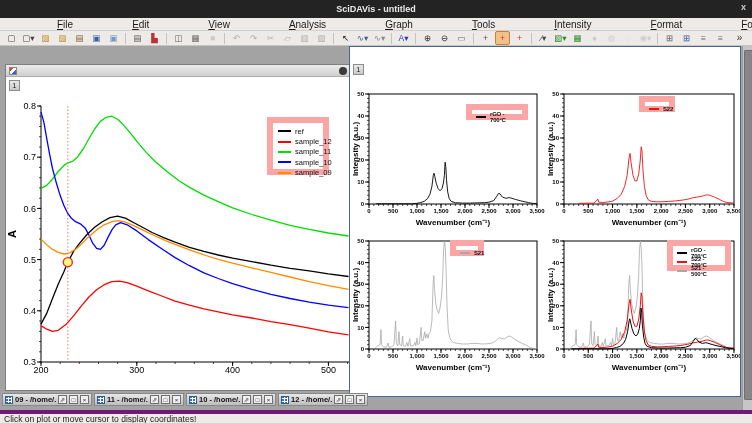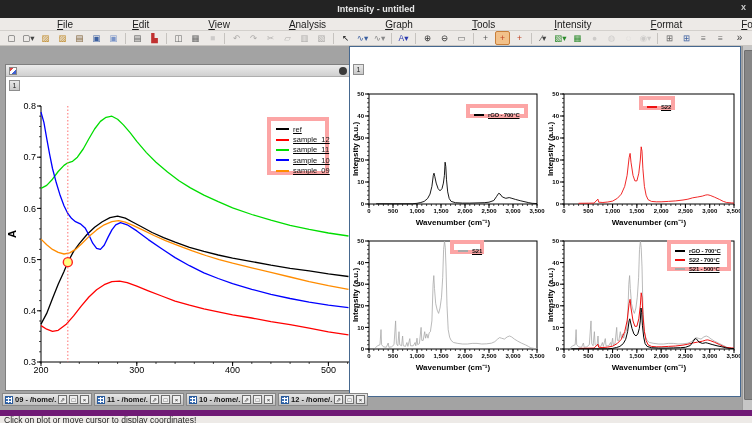--- a/index.html
+++ b/index.html
@@ -40,51 +40,51 @@
   .win-g2{left:349px;top:46px;width:392px;height:351px;z-index:3;border:1px solid #46688f;}
   .g2-titlebar{position:absolute;left:0;top:0;width:100%;height:14px;
                background:linear-gradient(#8ab6ea,#4a84cc 55%,#3a72b8);display:flex;align-items:center;
                justify-content:center;color:#fff;font-size:9px;font-weight:700;}
   .g2-icon{position:absolute;left:3px;top:3px;width:8px;height:8px;border:1px solid #2a4a7a;background:#fff;
            box-sizing:border-box;background:linear-gradient(135deg,#fff 0 35%,#d04040 35% 65%,#4060d0 65% 100%);}
   .g2-btns{position:absolute;right:3px;top:2px;display:flex;gap:2px;}
   .g2-btn{width:11px;height:10px;background:#5590d2;border:1px solid #bcd4ee;color:#fff;font-size:7px;
           display:flex;align-items:center;justify-content:center;box-sizing:border-box;border-radius:1px;}
   
-  .legend{position:absolute;background:#ffffff;border:4px solid #fca5a5;box-sizing:border-box;z-index:5;text-decoration:underline;}
+  .legend{position:absolute;background:#ffffff;border:6px solid #fca5a5;box-sizing:border-box;z-index:5;}
   .lg-row{display:flex;align-items:center;gap:4px;}
   .lg-line{display:inline-block;width:13px;height:2px;flex:none;}
   .legend-left{left:261px;top:52px;width:62px;height:58px;padding:3px 5px;}
   .legend-left .lg-row{height:10.4px;}
   .legend-left .lg-txt{font-size:7.5px;color:#111;}
   .lg-sm .lg-txt{font-size:6px;font-weight:700;color:#111;letter-spacing:-0.2px;}
   .lg-sm .lg-line{width:10px;}
   .lg-sm{padding:2px 4px;}
   .lg-sm .lg-row{height:9px;}
   
   .mintabs{position:absolute;left:2px;top:393px;display:flex;gap:2px;z-index:4;}
   .min-tab{width:90px;height:13px;background:linear-gradient(#e8e8e8,#bdbdbd);border:1px solid #878787;
            box-sizing:border-box;display:flex;align-items:center;padding:0 2px;gap:2px;}
   .mt-icon{width:8px;height:8px;flex:none;background:#3b6fb5;border:1px solid #2a5a9a;box-sizing:border-box;
            background-image:linear-gradient(#ffffff 1px,transparent 1px),linear-gradient(90deg,#ffffff 1px,transparent 1px);
            background-size:3px 3px;background-position:-1px 1px;}
   .mt-label{flex:1;font-size:7.5px;font-weight:700;color:#111;white-space:nowrap;overflow:hidden;}
   .mt-btn{width:9px;height:9px;flex:none;background:#efefef;border:1px solid #6f6f6f;box-sizing:border-box;
           font-size:6px;display:flex;align-items:center;justify-content:center;color:#222;}
   .statusbar{position:absolute;left:0;top:410px;width:752px;height:13px;background:#edeae7;
-             border-top:6px solid #701a75;box-sizing:border-box;font-size:8.5px;color:#222;
+             border-top:4px solid #701a75;box-sizing:border-box;font-size:8.5px;color:#222;
              display:flex;align-items:center;padding-left:4px;}
   svg{font-family:"Liberation Sans",sans-serif;display:block;position:absolute;}
   svg text{fill:#000;}
 </style>
 </head>
 <body>
 
 <div class="titlebar">
-  <span>Intensity - untitled</span>
+  <span>SciDAVis - untitled</span>
   <span class="tclose">x</span>
 </div>
 
 <div class="menubar">
   <span class="menu-item">File</span>
   <span class="menu-item">Edit</span>
   <span class="menu-item">View</span>
   <span class="menu-item">Analysis</span>
   <span class="menu-item">Graph</span>
   <span class="menu-item">Tools</span>

